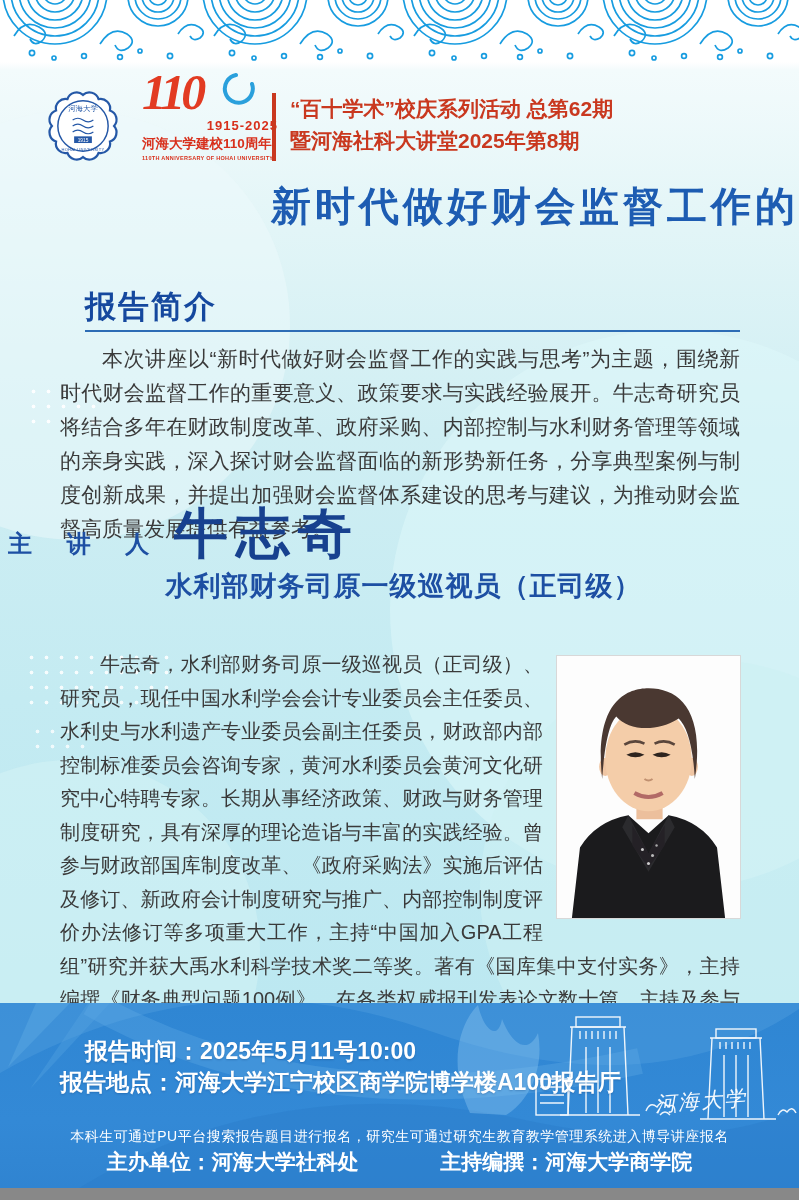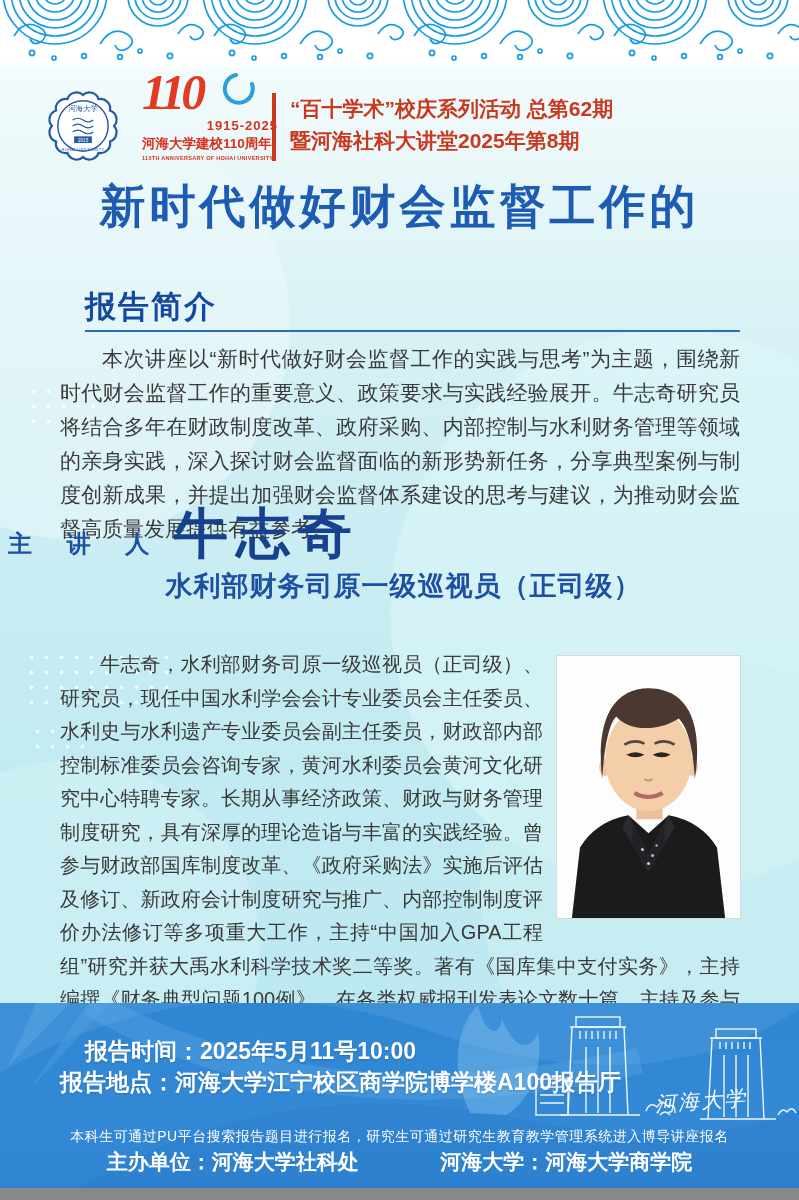--- a/index.html
+++ b/index.html
@@ -26,21 +26,21 @@
   .anniv{position:absolute;left:142px;top:68px;width:136px;color:#d8301c;}
   .anniv .n110{position:relative;font-size:50px;line-height:48px;font-weight:bold;font-style:italic;letter-spacing:-4px;font-family:"Liberation Serif",serif;color:#e23b22;}
   .anniv .swirl{position:absolute;left:78px;top:4px;}
   .anniv .years{font-size:13px;font-weight:bold;text-align:right;letter-spacing:1px;margin-top:2px;}
   .anniv .cn{font-size:13.5px;font-weight:bold;margin-top:2px;white-space:nowrap;}
   .anniv .en{font-size:5.5px;font-weight:bold;letter-spacing:.3px;margin-top:2px;white-space:nowrap;}
   .red-divider{position:absolute;left:272px;top:93px;width:4px;height:68px;background:#c9381f;}
   .series{position:absolute;left:290px;top:93px;font-size:21px;font-weight:bold;color:#c9381f;line-height:32px;white-space:nowrap;}
 
   
-  .main-title{position:absolute;left:0;top:178px;width:100%;text-align:center;color:#1d5cb2;font-weight:bold;font-size:46px;line-height:57px;letter-spacing:4px;}
+  .main-title{position:absolute;left:0;top:178px;width:100%;text-align:right;color:#1d5cb2;font-weight:bold;font-size:40px;line-height:57px;letter-spacing:4px;}
 
   .intro-head{position:absolute;left:85px;top:286px;font-size:31px;font-weight:bold;color:#15489e;letter-spacing:2px;}
   .intro-underline{position:absolute;left:85px;top:330px;width:655px;height:2px;background:#2d6cb5;}
   .intro-body{position:absolute;left:60px;top:342px;width:680px;margin:0;font-size:21px;line-height:34px;color:#3a3a3a;text-align:justify;text-indent:2em;}
 
   .speaker-row{position:absolute;left:8px;top:498px;width:100%;text-align:left;white-space:nowrap;}
   .sp-label{font-size:24px;font-weight:bold;color:#1d4fa3;letter-spacing:14px;vertical-align:baseline;margin-right:6px;}
   .sp-name{font-size:54px;font-weight:bold;color:#17418f;font-family:"Liberation Serif",serif;letter-spacing:8px;}
   .sp-title{position:absolute;left:4px;width:100%;text-align:center;font-size:27px;font-weight:bold;color:#1d4fa3;letter-spacing:1px;}
   .sp-title.t1{top:568px;}
@@ -200,18 +200,18 @@
     <div class="evt time">
       <span>报告时间：</span><span>2025年5月11号10:00</span>
     </div>
     <div class="evt loc">
       <span>报告地点：</span><span>河海大学江宁校区商学院博学楼A100报告厅</span>
     </div>
     <div class="note">本科生可通过PU平台搜索报告题目进行报名，研究生可通过研究生教育教学管理系统进入博导讲座报名</div>
     <div class="hosts">
       <span><span>主办单位：</span><span>河海大学社科处</span></span>
       <span class="gap"></span>
-      <span><span>河海大学：</span><span>河海大学商学院</span></span>
+      <span><span>主持编撰：</span><span>河海大学商学院</span></span>
     </div>
     <div class="bottom-strip"></div>
   </div>
 
 </div>
 
 </body></html>

